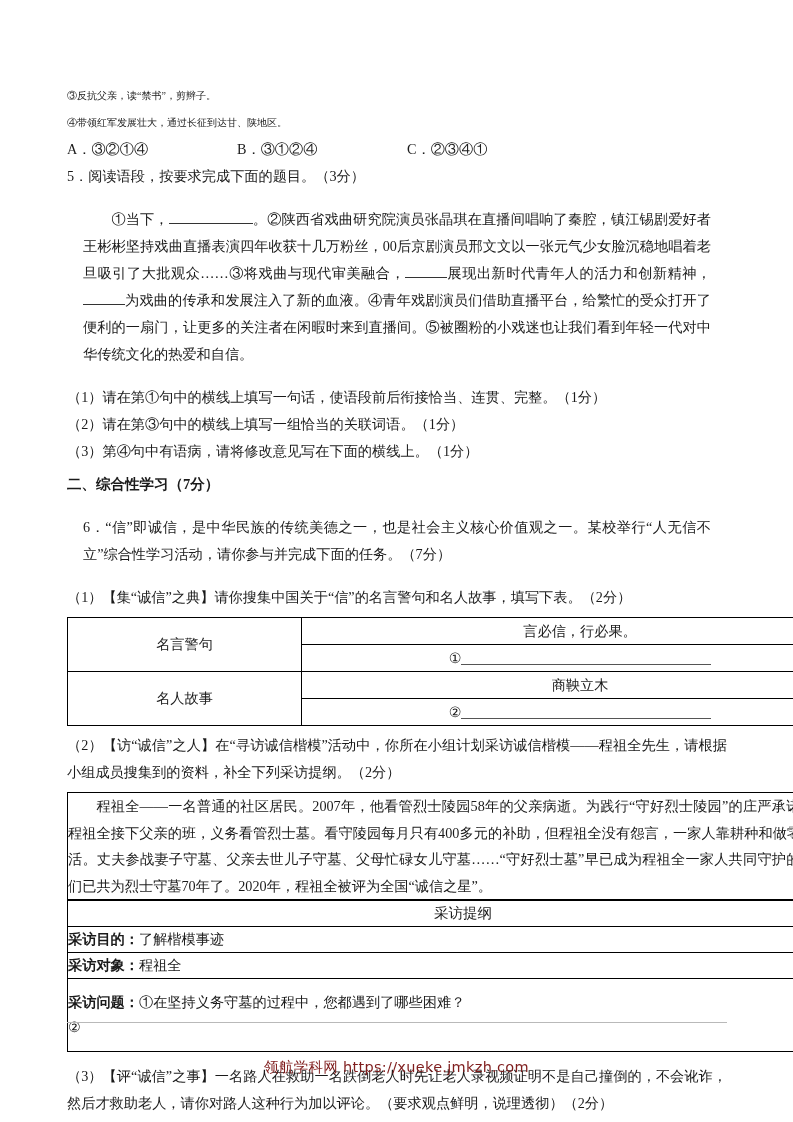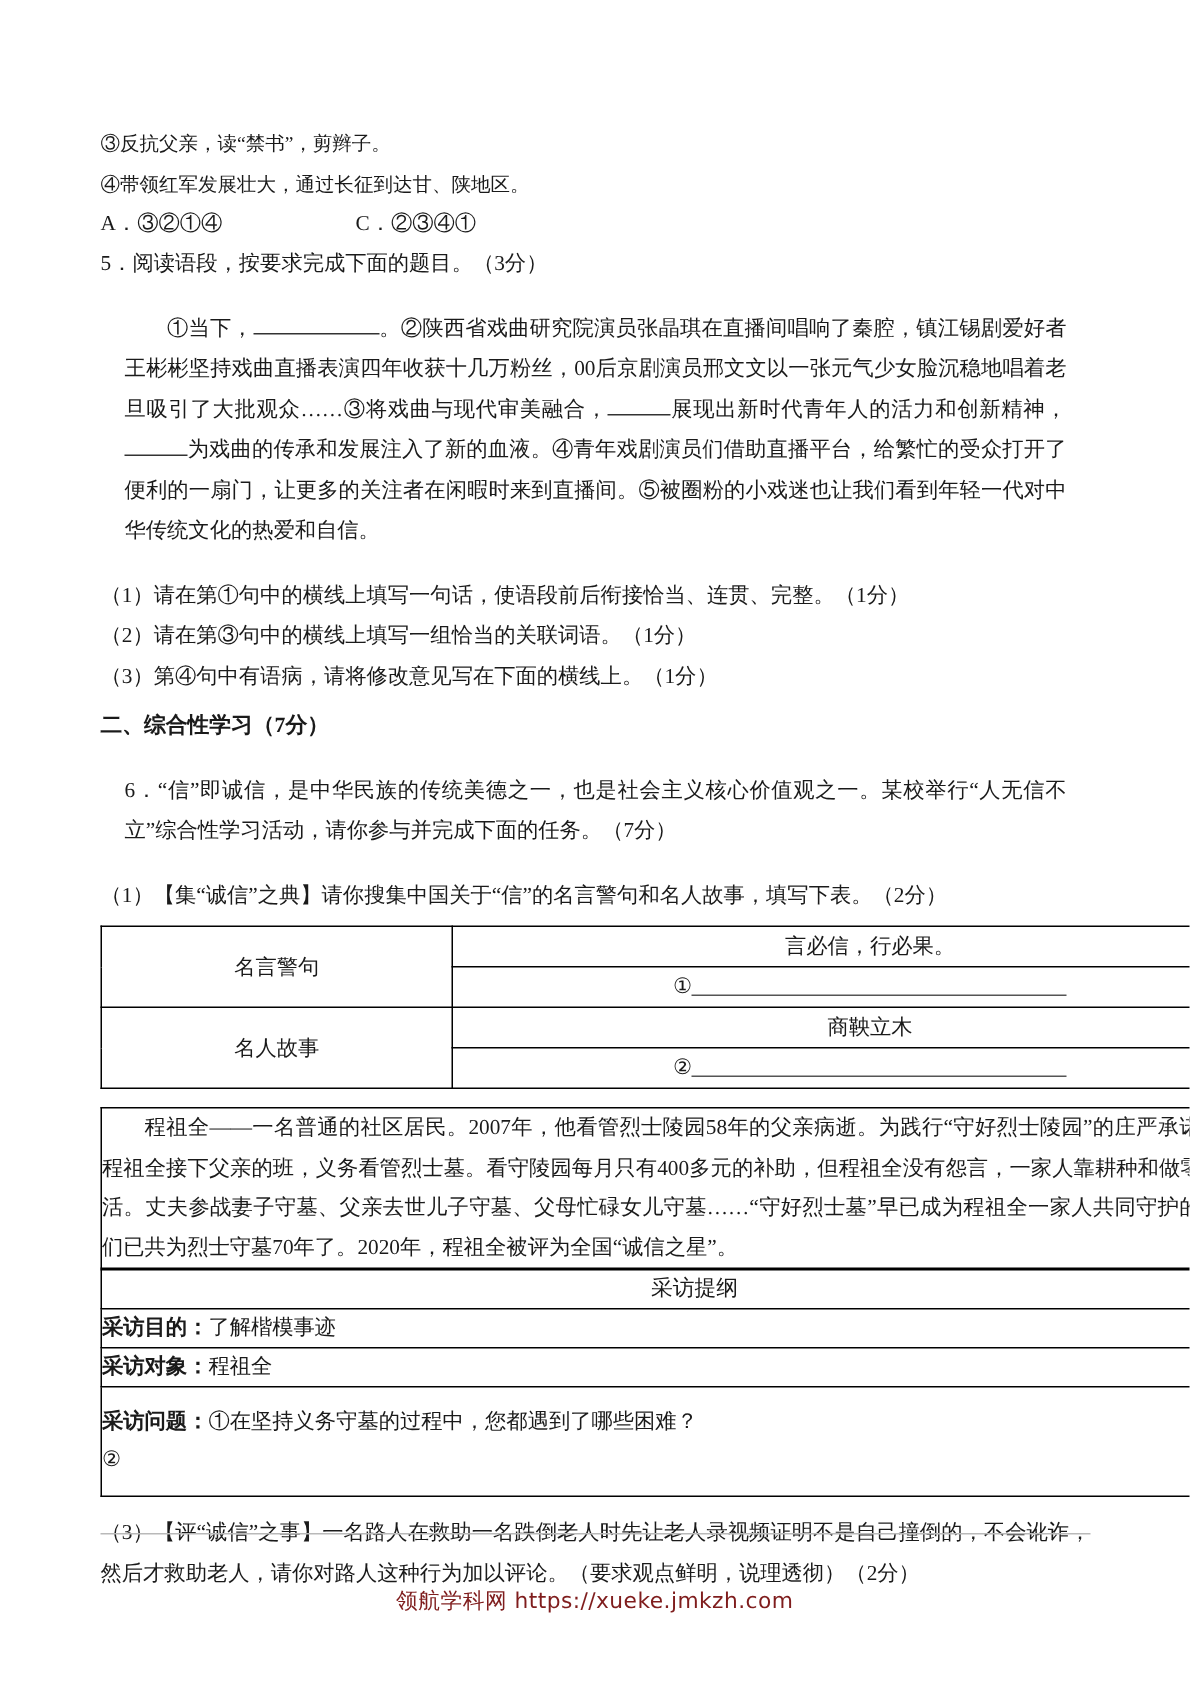--- a/index.html
+++ b/index.html
@@ -24,21 +24,21 @@
   }
   .content {
     position: absolute;
     left: 67px;
     top: 82px;
     width: 660px;
   }
 
   
   .line {
-    font-size: 13px;
+    font-size: 10px;
     line-height: 27px;
     white-space: nowrap;
   }
   .para {
     font-size: 14.2px;
     line-height: 27px;
     text-align: justify;
     text-justify: inter-ideograph;
     margin: 16px;
   }
@@ -190,20 +190,21 @@
 <body>
 
 <div class="page">
   <div class="content">
 
     <div class="line">③反抗父亲，读“禁书”，剪辫子。</div>
     <div class="line">④带领红军发展壮大，通过长征到达甘、陕地区。</div>
 
     <div class="choices">
       <div class="choice">A．③②①④</div>
+      <div class="choice">B．③①②④</div>
       <div class="choice">C．②③④①</div>
     </div>
 
     <div class="qline">5．阅读语段，按要求完成下面的题目。（3分）</div>
 
     <p class="para indent2"><span>①当下，</span><span class="blank blank-long"></span><span>。②陕西省戏曲研究院演员张晶琪在直播间唱响了秦腔，镇江锡剧爱好者王彬彬坚持戏曲直播表演四年收获十几万粉丝，00后京剧演员邢文文以一张元气少女脸沉稳地唱着老旦吸引了大批观众……③将戏曲与现代审美融合，</span><span class="blank blank-short"></span><span>展现出新时代青年人的活力和创新精神，</span><span class="blank blank-short"></span><span>为戏曲的传承和发展注入了新的血液。④青年戏剧演员们借助直播平台，给繁忙的受众打开了便利的一扇门，让更多的关注者在闲暇时来到直播间。⑤被圈粉的小戏迷也让我们看到年轻一代对中华传统文化的热爱和自信。</span></p>
 
     <p class="sub-q">（1）请在第①句中的横线上填写一句话，使语段前后衔接恰当、连贯、完整。（1分）</p>
     <p class="sub-q">（2）请在第③句中的横线上填写一组恰当的关联词语。（1分）</p>
     <p class="sub-q">（3）第④句中有语病，请将修改意见写在下面的横线上。（1分）</p>
@@ -236,20 +237,21 @@
         <tr>
           <td class="t1-cell numbered">
             <span class="numwrap"><span>②</span><span class="num-blank"></span></span>
           </td>
         </tr>
       </tbody>
     </table>
 
     <div class="gap-sm"></div>
 
+    <p class="sub-q">（2）【访“诚信”之人】在“寻访诚信楷模”活动中，你所在小组计划采访诚信楷模——程祖全先生，请根据小组成员搜集到的资料，补全下列采访提纲。（2分）</p>
 
     <div class="gap-sm"></div>
 
     <table class="doc-table">
       <tbody>
         <tr>
           <td class="t2-body indent2">程祖全——一名普通的社区居民。2007年，他看管烈士陵园58年的父亲病逝。为践行“守好烈士陵园”的庄严承诺，38岁的程祖全接下父亲的班，义务看管烈士墓。看守陵园每月只有400多元的补助，但程祖全没有怨言，一家人靠耕种和做零工维持生活。丈夫参战妻子守墓、父亲去世儿子守墓、父母忙碌女儿守墓……“守好烈士墓”早已成为程祖全一家人共同守护的诺言。他们已共为烈士守墓70年了。2020年，程祖全被评为全国“诚信之星”。</td>
         </tr>
       </tbody>
     </table>

